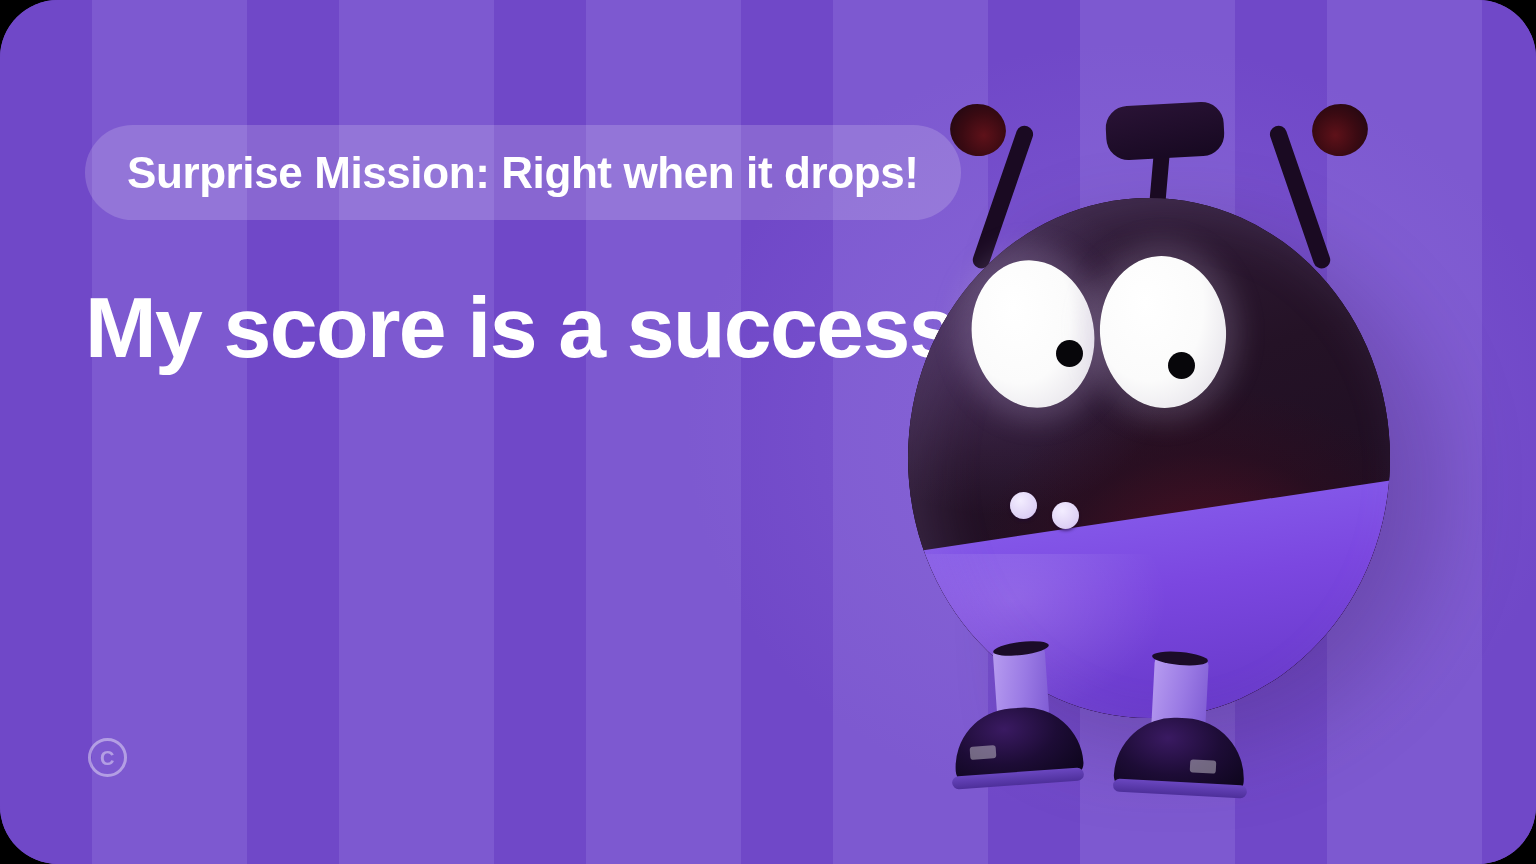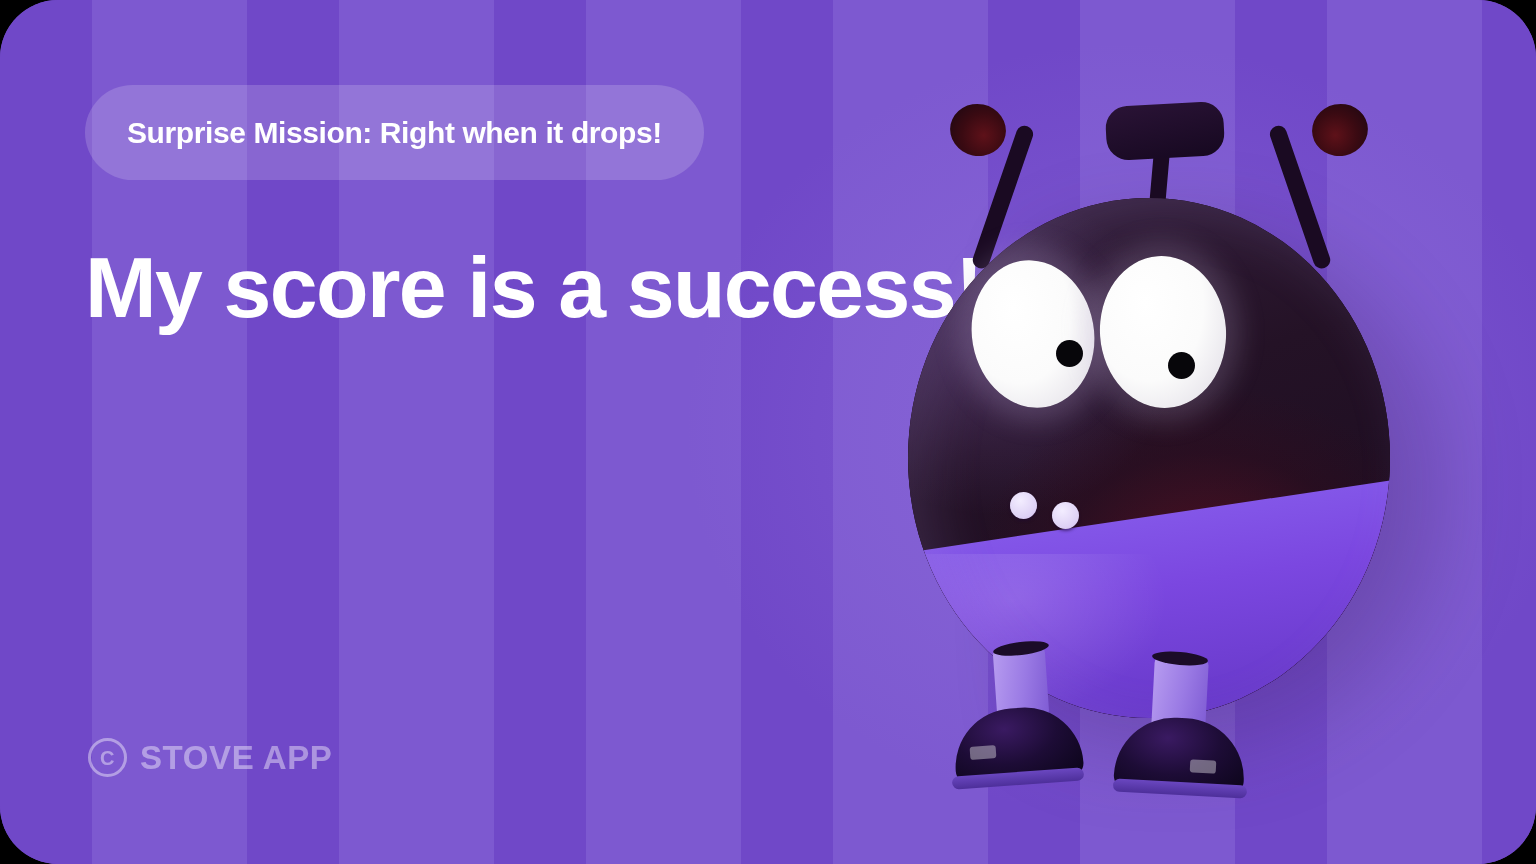--- a/index.html
+++ b/index.html
@@ -54,25 +54,26 @@
   }
 
   .badge {
     display: inline-block;
     height: 95px;
     line-height: 95px;
     padding: 0 42px;
     border-radius: 48px;
     background: rgba(255,255,255,0.17);
     color: #ffffff;
-    font-size: 30px;
+    font-size: 44px;
     font-weight: bold;
     letter-spacing: -0.4px;
     white-space: nowrap;
     box-sizing: border-box;
+    margin-top: 40px;
   }
 
   .headline {
     margin-top: 48px;
     color: #ffffff;
     font-size: 86px;
     font-weight: bold;
     line-height: 1.38;
     letter-spacing: -1.6px;
   }
@@ -361,21 +362,20 @@
   <div class="content">
     <div class="badge">Surprise Mission: Right when it drops!</div>
 
     <div class="headline">
       <span class="headline-line">My score is a success!</span>
     </div>
   </div>
 
   <div class="footer">
     <span class="copy-mark">C</span>
-    <span>STOVE APP</span>
   </div>
 
   <div class="character">
     <div class="char-shadow"></div>
 
     <div class="antenna antenna-left"></div>
     <div class="antenna-left-tip"></div>
     <div class="antenna antenna-right"></div>
     <div class="antenna-right-tip"></div>
     <div class="antenna antenna-mid"></div>

